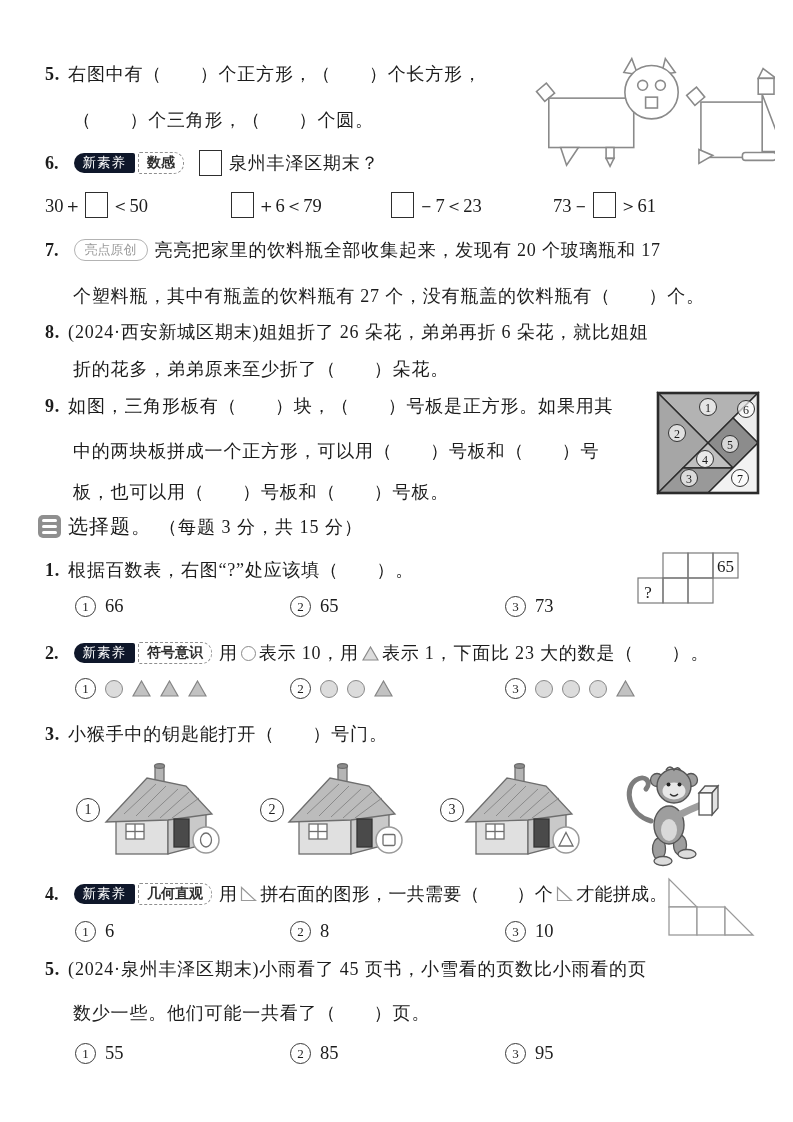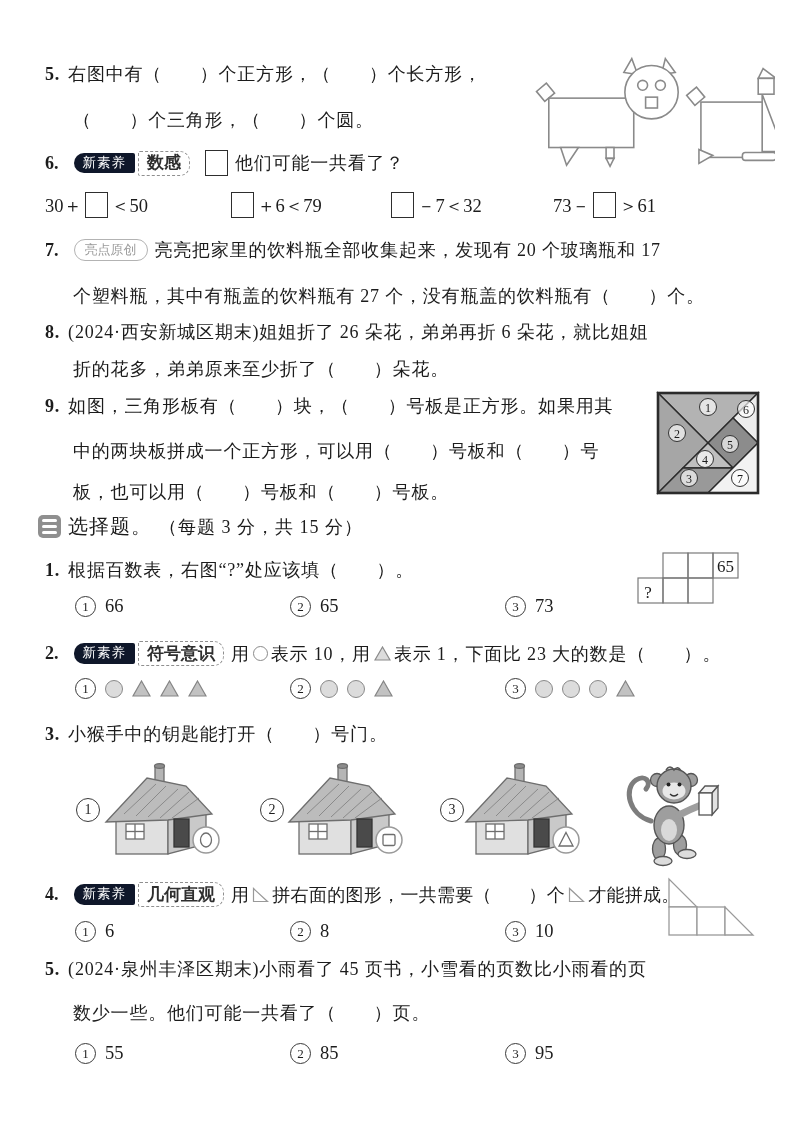--- a/index.html
+++ b/index.html
@@ -17,23 +17,23 @@
     display:inline-block; width:21px; height:24px; flex:none;
     border:1.4px solid #2e2e2e; background:#fff; vertical-align:-6px;
   }
   .eq { display:flex; align-items:center; gap:3px; font-size:18.5px; }
   .nb {
     background:#0f172a; color:#fff; font-size:13.5px; line-height:1;
     padding:3px 9px 4px; border-radius:10px 2px 2px 10px; flex:none;
     font-family:"Liberation Sans", sans-serif; letter-spacing:1px;
   }
   .tag {
-    border:1.4px dashed #8f8f8f; font-size:17px; line-height:1; flex:none;
+    border:1.4px dashed #8f8f8f; font-size:14px; line-height:1; flex:none;
     padding:2.5px 8px 3.5px; border-radius:2px 10px 10px 2px; color:#2f2f2f;
-    margin-left:-4px; font-family:Liberation Sans, sans-serif; font-weight:bold;
+    margin-left:-4px; font-family:Liberation Mono, monospace; font-weight:bold;
   }
   .orig {
     border:1.4px solid #b3b3b3; color:#9a9a9a; font-size:13px; line-height:1;
     padding:3px 10px 4px; border-radius:12px; flex:none;
     font-family:"Liberation Sans", sans-serif;
   }
   .sec-icon {
     width:23px; height:23px; background:#8f8f8f; border-radius:5px; flex:none;
     display:flex; flex-direction:column; justify-content:center; gap:3px;
     padding:0 4px; box-sizing:border-box;
@@ -89,36 +89,36 @@
     <rect x="228" y="28" width="16" height="16"></rect>
     <polygon points="168,100 182,106 168,114"></polygon>
     <rect x="212" y="103" width="34" height="8" rx="3"></rect>
   </svg>
 
   <div class="abs row" style="left:45px;top:150px">
     <span class="qnum">6.</span>
     <span class="nb">新素养</span>
     <span class="tag">数感</span>
     <span class="box" style="margin-left:8px"></span>
-    <span class="line">他们可能一共看了？</span>
+    <span class="line">泉州丰泽区期末？</span>
   </div>
   <div class="abs eq" style="left:45px;top:192px">
     <span>30＋</span>
       <span class="box"></span>
       <span>＜50</span>
   </div>
   <div class="abs eq" style="left:228px;top:192px">
     <span></span>
       <span class="box"></span>
       <span>＋6＜79</span>
   </div>
   <div class="abs eq" style="left:388px;top:192px">
     <span></span>
       <span class="box"></span>
-      <span>－7＜32</span>
+      <span>－7＜23</span>
   </div>
   <div class="abs eq" style="left:553px;top:192px">
     <span>73－</span>
       <span class="box"></span>
       <span>＞61</span>
   </div>
 
   <div class="abs row" style="left:45px;top:238px">
     <span class="qnum">7.</span>
     <span class="orig">亮点原创</span>

